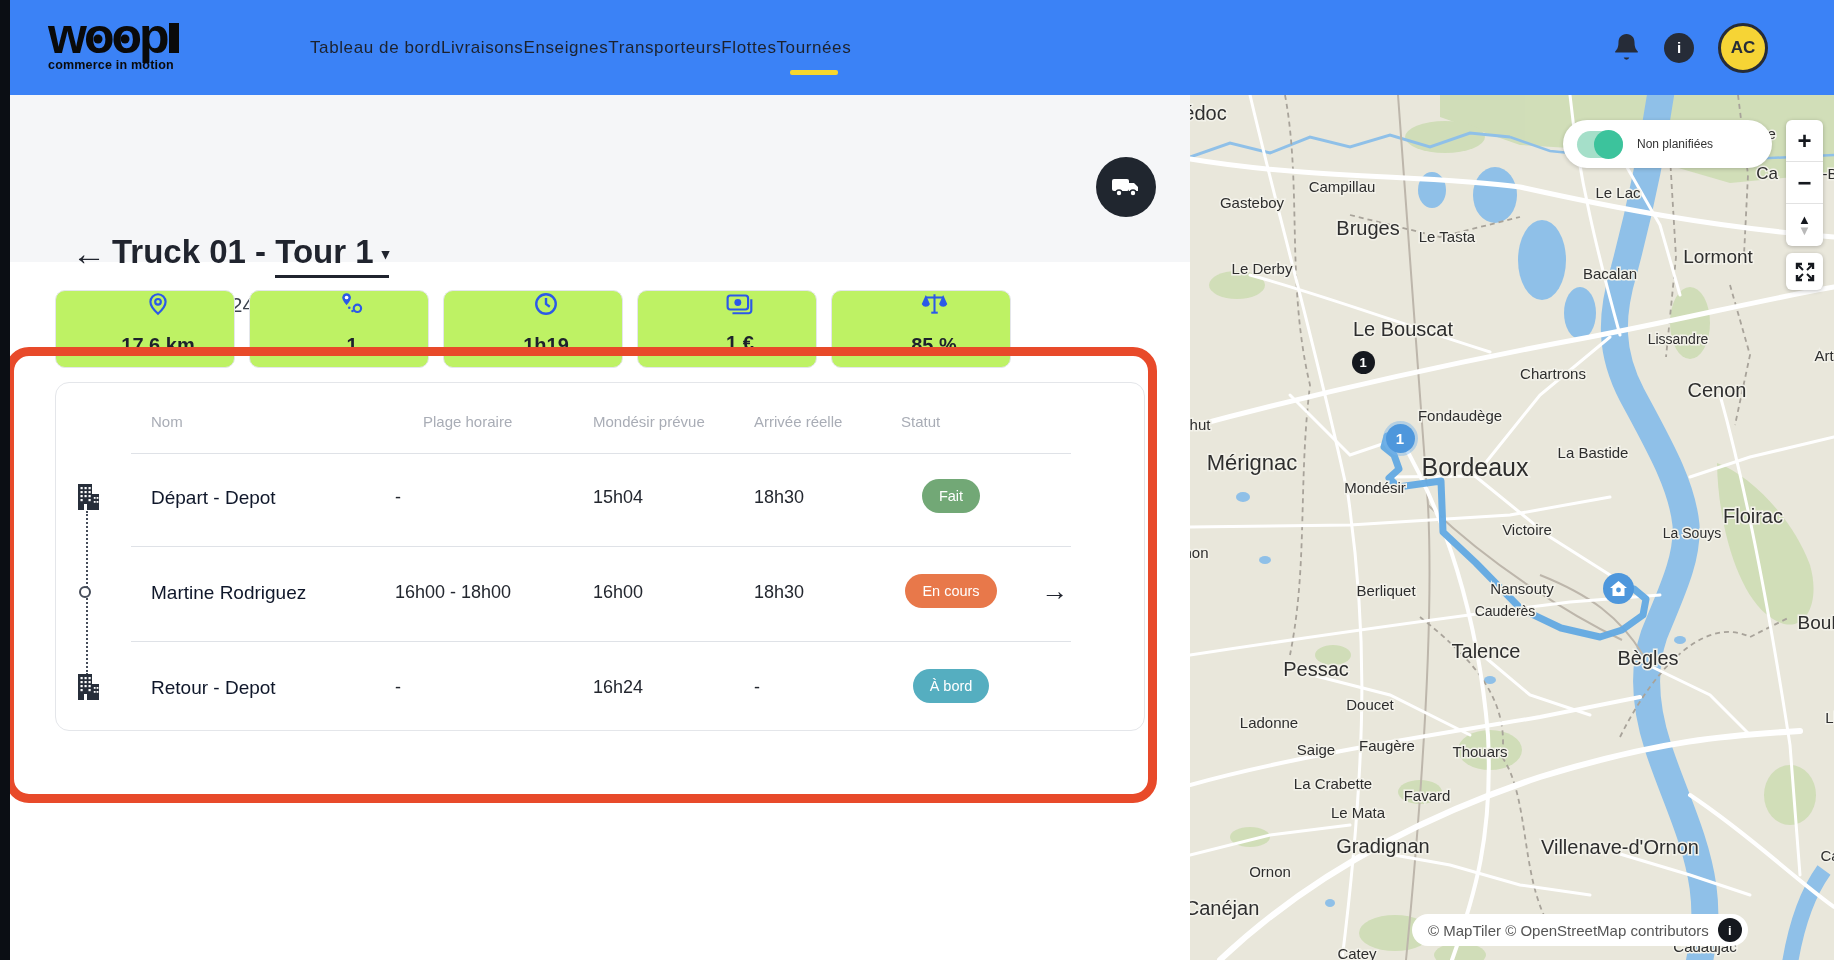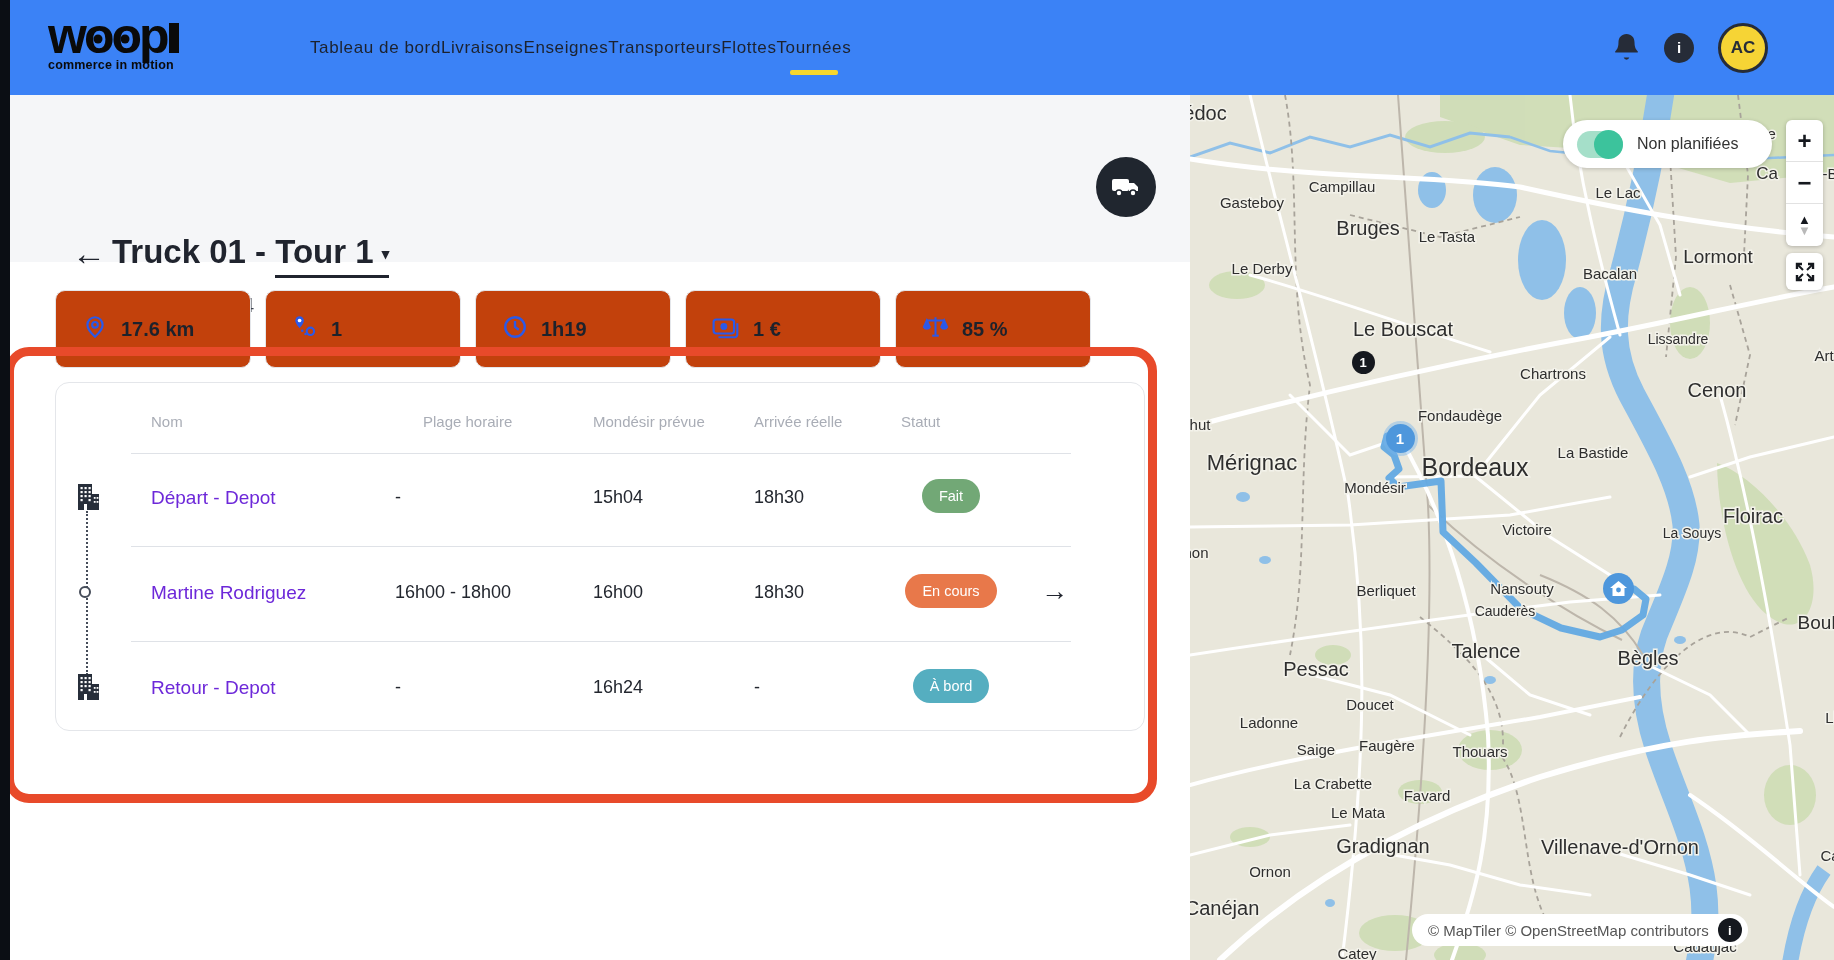--- a/index.html
+++ b/index.html
@@ -35,31 +35,31 @@
   #back-arrow { left:62px; top:140px; font-size:34px; color:#20242e; cursor:pointer; line-height:36px; }
   #page-title { left:102px; top:138px; font-size:33px; font-weight:bold; color:#20242e; white-space:nowrap; }
   #tour-select { border-bottom:3px solid #20242e; padding-bottom:5px; cursor:pointer; }
   #tour-caret { font-size:15px; vertical-align:4px; margin-left:8px; }
   #tour-date { left:104px; top:198px; font-size:21px; color:#3c424e; }
   #truck-fab { left:1096px; top:157px; width:60px; height:60px; border-radius:50%; background:#20262f;
     display:flex; align-items:center; justify-content:center; cursor:pointer; }
 
   
   #stats-row { left:55px; top:290px; display:flex; gap:14px; }
-  .stat-card { width:196px; height:78px; background:#c2410c; border:1px solid #e4e6ea; border-radius:10px;
-    display:flex; align-items:center; padding-left:26px; gap:13px; }
+  .stat-card { width:180px; height:78px; background:#bef264; border:1px solid #e4e6ea; border-radius:10px;
+    display:flex; align-items:center; padding-left:26px; gap:13px;flex-direction:column; }
   .stat-value { font-size:20px; font-weight:bold; color:#1d222c; white-space:nowrap; }
 
   
   #table-card { left:55px; top:382px; width:1090px; height:349px; background:#fff;
     border:1px solid #e4e6ea; border-radius:14px; }
   .th { position:absolute; top:30px; font-size:15px; color:#a9adb6; white-space:nowrap; }
   .tdiv { position:absolute; left:75px; width:940px; height:1px; background:#dfe2e7; }
   .cell { position:absolute; font-size:18px; color:#23272f; white-space:nowrap; }
-  .cell.name { font-size:19px; font-weight:500; color:#6d28d9;text-align:center; }
+  .cell.name { font-size:19px; font-weight:500; color:#0f172a;text-align:center; }
   .badge-wrap { position:absolute; left:845px; width:100px; text-align:center; }
   .badge { display:inline-block; padding:9px 17px; border-radius:20px; color:#fff; font-size:14.5px; white-space:nowrap; }
   .row-arrow { position:absolute; left:985px; font-size:27px; color:#20242e; cursor:pointer; }
   #timeline-line { left:30px; top:128px; height:164px; border-left:2px dotted #454c59; }
   .tl-icon { position:absolute; left:17px; width:28px; text-align:center; }
   .tl-circle { position:absolute; left:23px; width:12px; height:12px; border:2px solid #454c59;
     border-radius:50%; background:#fff; }
 
   
   #annotation { left:5px; top:347px; width:1152px; height:456px; border:9px solid #e84a2a;
@@ -72,21 +72,21 @@
   .marker { position:absolute; border-radius:50%; color:#fff; display:flex; align-items:center;
     justify-content:center; font-weight:bold; z-index:5; cursor:pointer; }
   .marker.unplanned { width:23px; height:23px; background:#15181e; font-size:13px; }
   .marker.stop { width:29px; height:29px; background:#4e97dc; font-size:15px; box-shadow:0 0 0 3px rgba(120,180,235,.45); }
   .marker.depot { width:31px; height:31px; background:#4e97dc; }
   #map-toggle { left:373px; top:25px; width:209px; height:48px; background:#fff; border-radius:24px;
     box-shadow:0 1px 4px rgba(0,0,0,.2); display:flex; align-items:center; padding-left:14px; gap:14px;
     z-index:6; cursor:pointer; }
   #toggle-track { width:46px; height:27px; border-radius:14px; background:#a5dfc9; position:relative; }
   #toggle-knob { position:absolute; right:0px; top:-1px; width:29px; height:29px; border-radius:50%; background:#3cc39c; }
-  #toggle-label { font-size:16px; color:#333; }
+  #toggle-label { font-size:12px; color:#333; }
   #zoom-stack { left:596px; top:25px; width:37px; background:#fff; border-radius:6px;
     box-shadow:0 1px 4px rgba(0,0,0,.25); z-index:6; }
   .ctl { width:37px; height:42px; display:flex; align-items:center; justify-content:center;
     font-size:24px; font-weight:bold; color:#15181e; cursor:pointer; border-bottom:1px solid #e2e2e2; }
   .ctl:last-child { border-bottom:none; }
   #compass { flex-direction:column; font-size:13px; line-height:11px; }
   #compass .s { color:#b9b9b9; }
   #fullscreen-btn { left:596px; top:158px; width:37px; height:37px; background:#fff; border-radius:6px;
     box-shadow:0 1px 4px rgba(0,0,0,.25); display:flex; align-items:center; justify-content:center;
     z-index:6; cursor:pointer; font-weight:bold; color:#15181e; }

